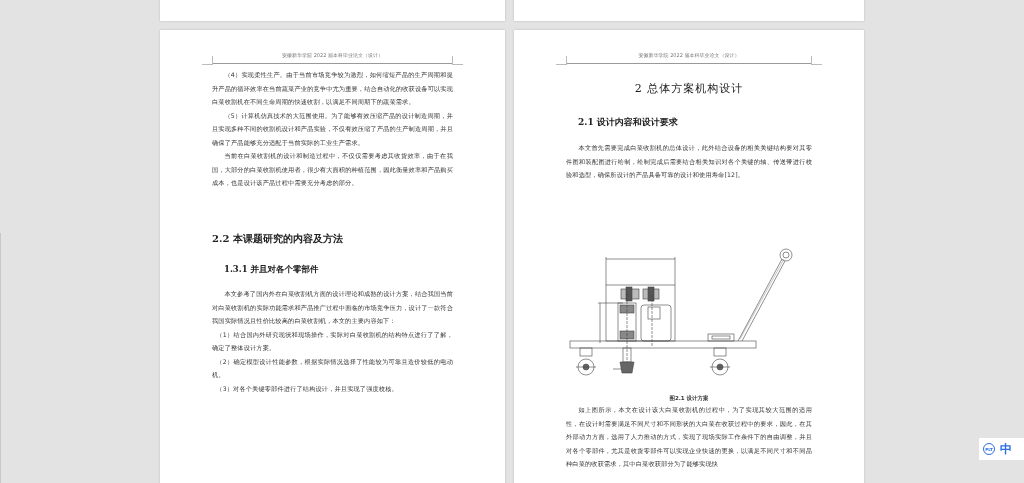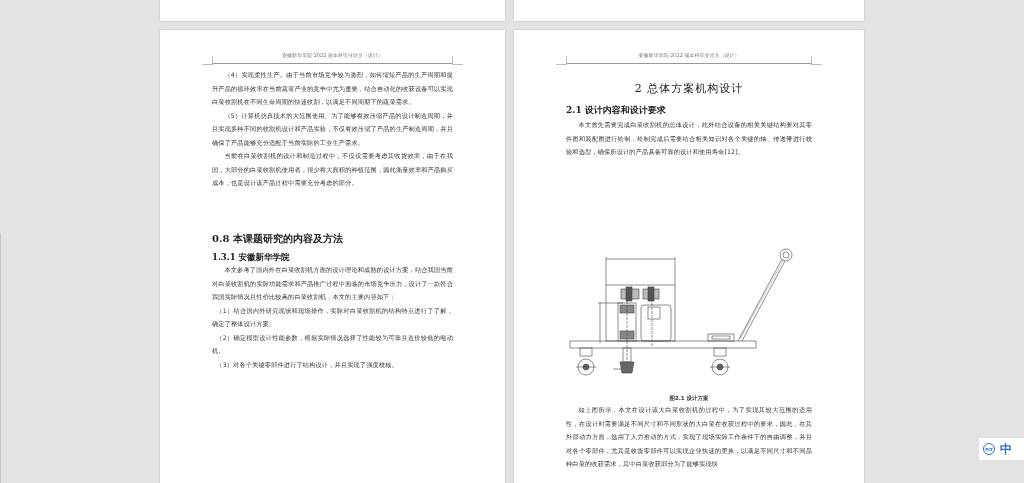--- a/index.html
+++ b/index.html
@@ -30,21 +30,21 @@
 
   .body { position:absolute; left:52px; right:52px; }
   .p {
     font-size:6.2px; line-height:13.5px; color:#333; margin:0;
     text-align:justify; letter-spacing:0.15px;
     font-family:"DejaVu Sans","Liberation Sans",sans-serif;
   }
   .p.indent { text-indent:2em; }
   .p.li { text-indent:0.7em; }
   .h1 { font-size:10px; font-weight:bold; margin:0; color:#222; }
-  .h2 { font-size:8.5px; font-weight:bold; margin:0; color:#222; }
+  .h2 { font-size:8.5px; font-weight:bold; margin:12px; color:#222; }
   .title { font-size:11px; text-align:center; color:#222; margin:3px; letter-spacing:1px;}
   .cap { font-size:5.5px; font-weight:bold; text-align:center; color:#333; margin:0;
          font-family:"DejaVu Sans","Liberation Sans",sans-serif; }
 
   .fig { position:absolute; left:54px; top:215px; width:230px; height:140px; }
 
   .lang-btn {
     position:absolute; left:979px; top:438px; width:45px; height:22px;
     background:#fff; display:flex; align-items:center; gap:5px; padding-left:4px; box-sizing:border-box;
   }
@@ -67,24 +67,24 @@
   <div class="crop tl"></div>
   <div class="crop tr"></div>
 
   <div class="body" style="top:38px;">
     <p class="p indent">（4）实现柔性生产。由于当前市场竞争较为激烈，如何缩短产品的生产周期和提升产品的循环效率在当前蔬菜产业的竞争中尤为重要，结合自动化的收获设备可以实现白菜收割机在不同生命周期的快速收割，以满足不同周期下的蔬菜需求。</p>
     <p class="p indent">（5）计算机仿真技术的大范围使用。为了能够有效压缩产品的设计制造周期，并且实现多种不同的收割机设计和产品实验，不仅有效压缩了产品的生产制造周期，并且确保了产品能够充分适配于当前实际的工业生产需求。</p>
     <p class="p indent">当前在白菜收割机的设计和制造过程中，不仅仅需要考虑其收货效率，由于在我国，大部分的白菜收割机使用者，很少有大面积的种植范围，因此衡量效率和产品购买成本，也是设计该产品过程中需要充分考虑的部分。</p>
   </div>
 
   <div class="body" style="top:202px;">
-    <p class="h1">0.8  本课题研究的内容及方法</p>
+    <p class="h1">2.2  本课题研究的内容及方法</p>
   </div>
   <div class="body" style="top:222px;">
-    <p class="h2">1.3.1  安徽新华学院</p>
+    <p class="h2">1.3.1  并且对各个零部件</p>
     <p class="p indent" style="margin-top:-1px;">本文参考了国内外在白菜收割机方面的设计理论和成熟的设计方案，结合我国当前对白菜收割机的实际功能需求和产品推广过程中面临的市场竞争压力，设计了一款符合我国实际情况且性价比较高的白菜收割机，本文的主要内容如下：</p>
     <p class="p li">（1）结合国内外研究现状和现场操作，实际对白菜收割机的结构特点进行了了解，确定了整体设计方案。</p>
     <p class="p li">（2）确定模型设计性能参数，根据实际情况选择了性能较为可靠且造价较低的电动机。</p>
     <p class="p li">（3）对各个关键零部件进行了结构设计，并且实现了强度校核。</p>
   </div>
 </div>
 
 <div class="page page-r">
   <div class="hdr">安徽新华学院 2022 届本科毕业论文（设计）</div>
   <div class="hdr-line"></div>

